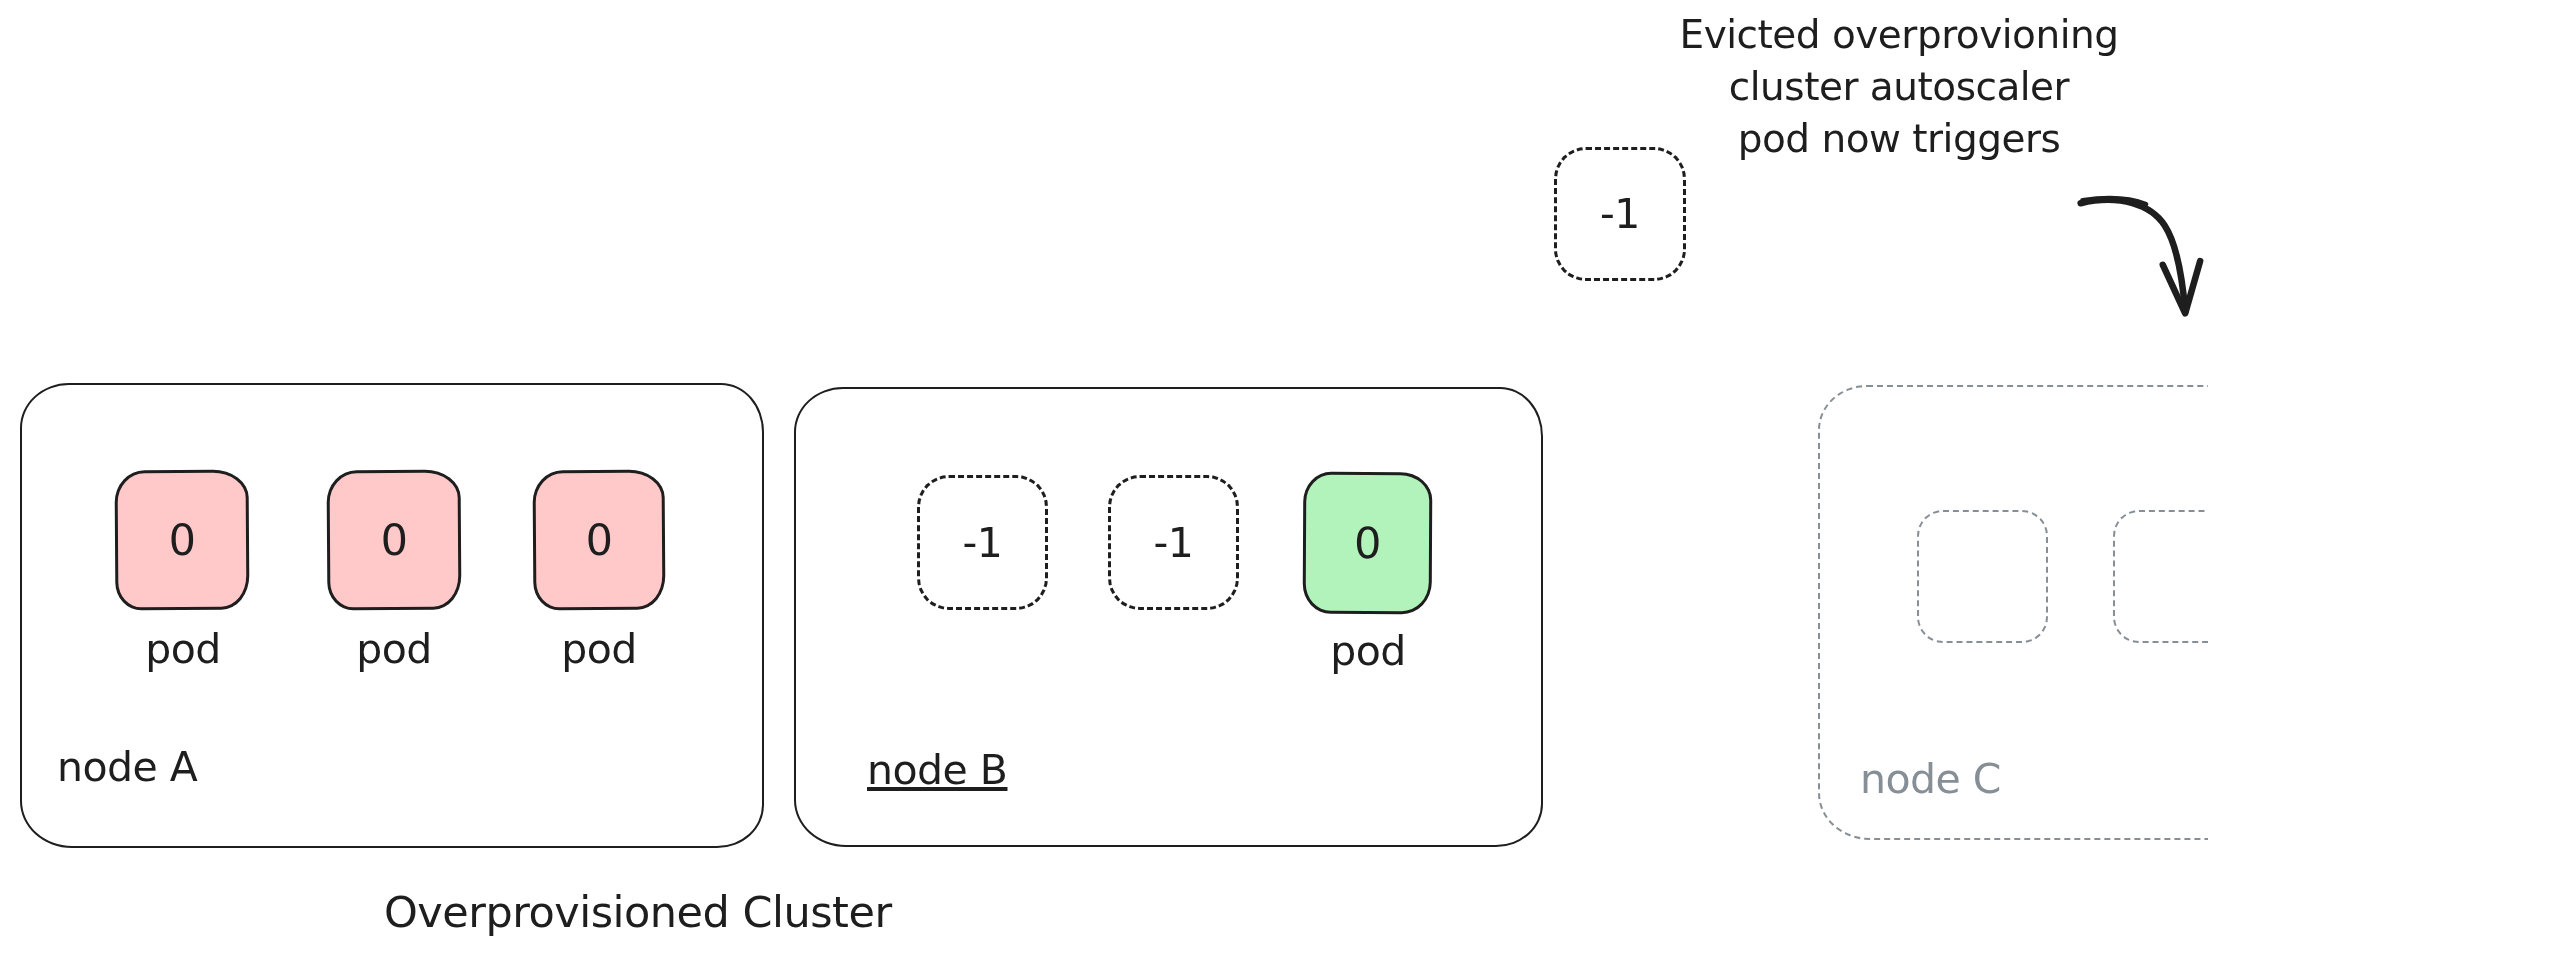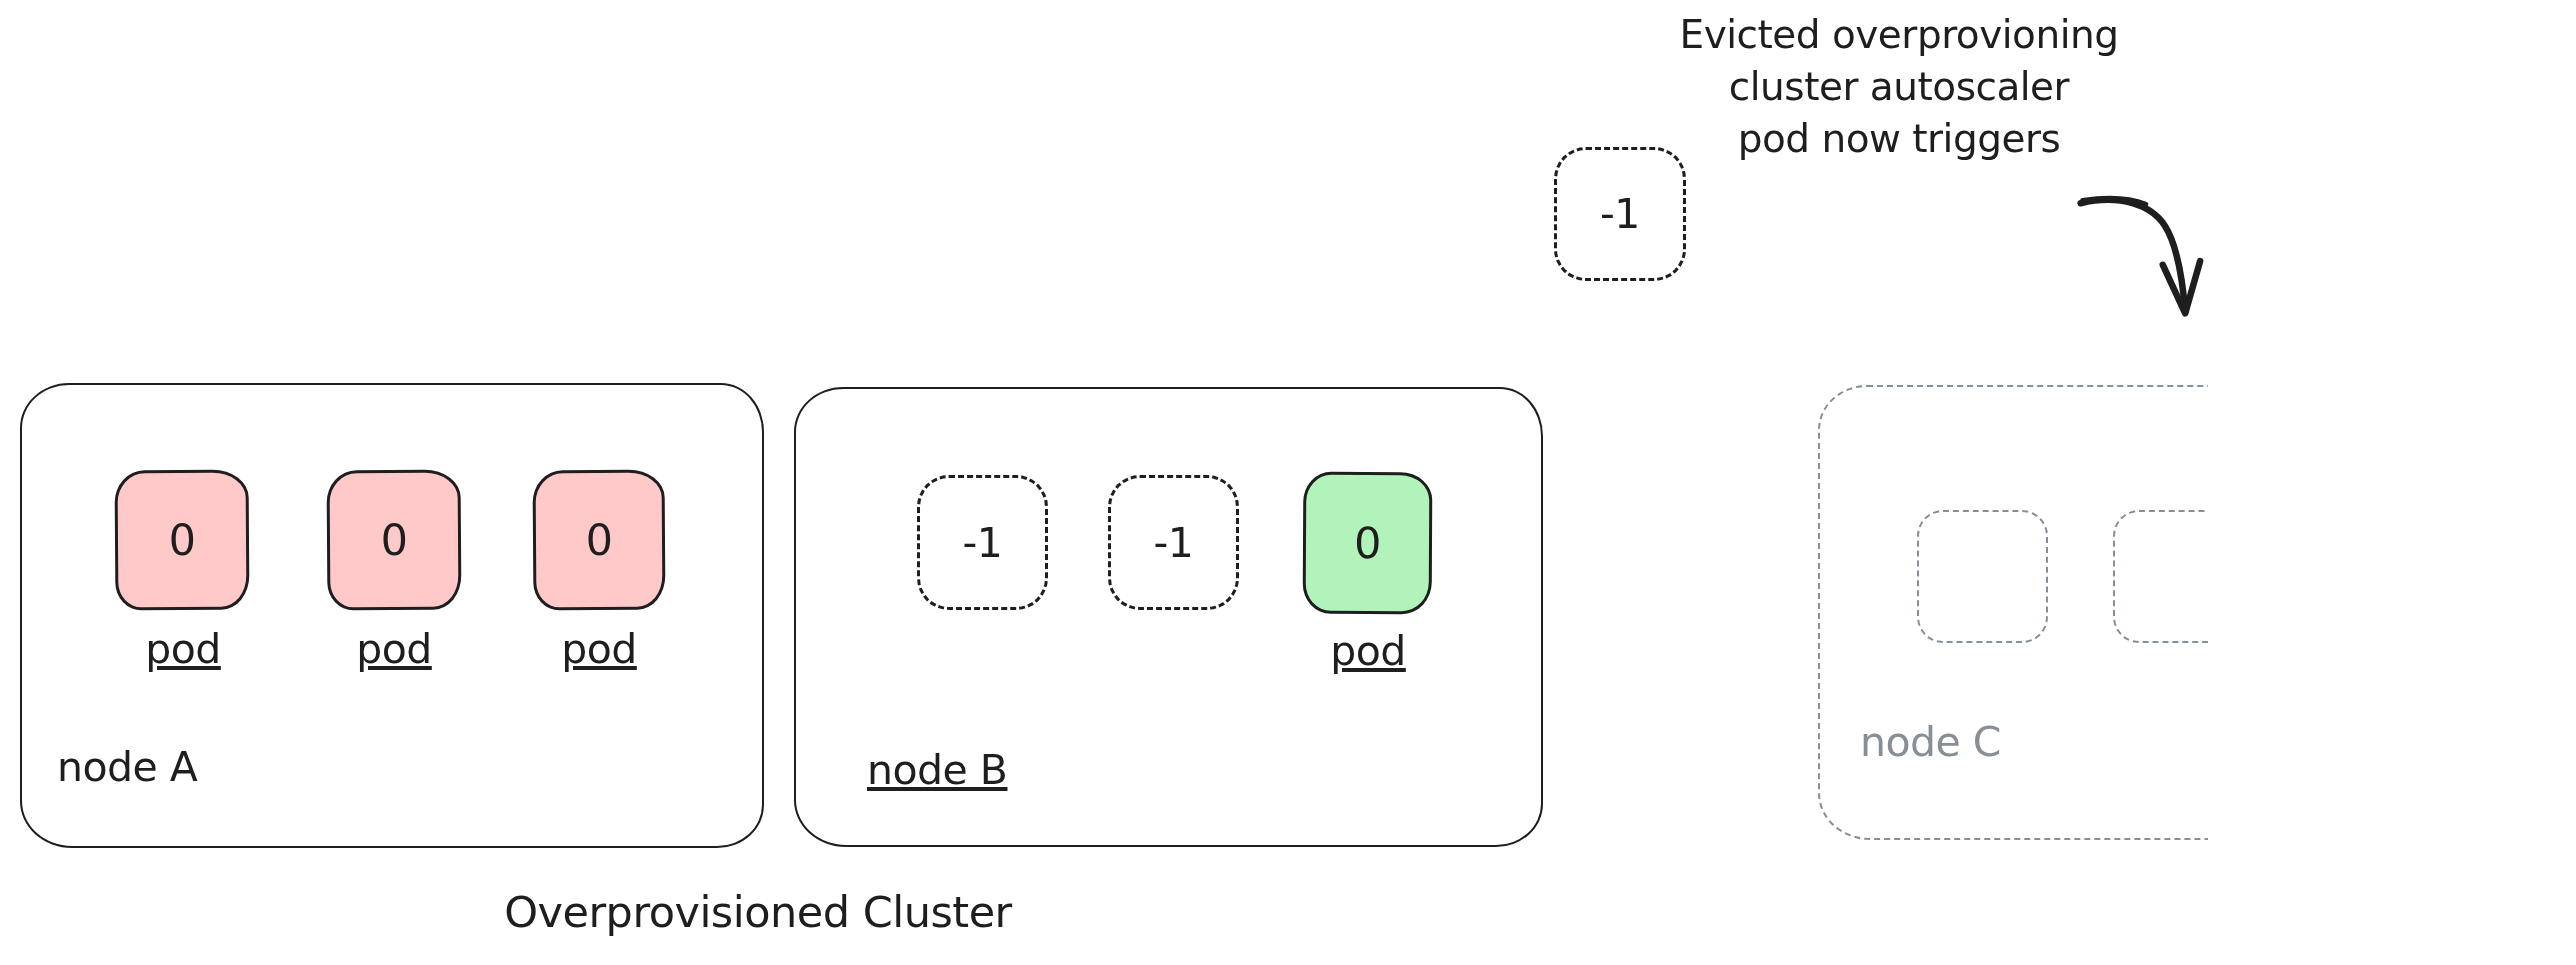--- a/index.html
+++ b/index.html
@@ -27,21 +27,21 @@
     box-sizing:border-box;
   }
   .node.solid{border:2.8px solid var(--stroke);}
   .node.ghost{border:2.8px dashed var(--muted);}
   .node-label{
     position:absolute;
     font-size:41px;
     line-height:1.1;
     white-space:nowrap;
   }
-  .node-label.ghost{color:var(--muted);}
+  .node-label.ghost{color:var(--muted);margin-top:37px;}
   
   .pod{
     position:absolute;
     box-sizing:border-box;
     display:flex;align-items:center;justify-content:center;
     font-size:43px;
   }
   .pod.solid-red{
     background:var(--pod-red);
     border:3.3px solid var(--stroke);
@@ -61,36 +61,35 @@
   .pod.ghost-pod{
     border:2.8px dashed var(--muted);
     border-radius:26px;
   }
   .pod-caption{
     position:absolute;
     width:178px;
     text-align:center;
     font-size:41px;
     white-space:nowrap;
-    text-decoration:underline;
   }
   
   .annotation{
     position:absolute;
     left:1637px;top:9.4px;width:524px;
     text-align:center;
     font-size:39px;
     line-height:52px;
     white-space:nowrap;
   }
   
   .cluster-caption{
     position:absolute;
     left:384px;top:887px;width:748px;
-    text-align:center;
+    text-align:left;
     font-size:43px;
     white-space:nowrap;
   }
 </style>
 </head>
 <body>
 
 <div id="canvas">
 
   <div class="annotation">

